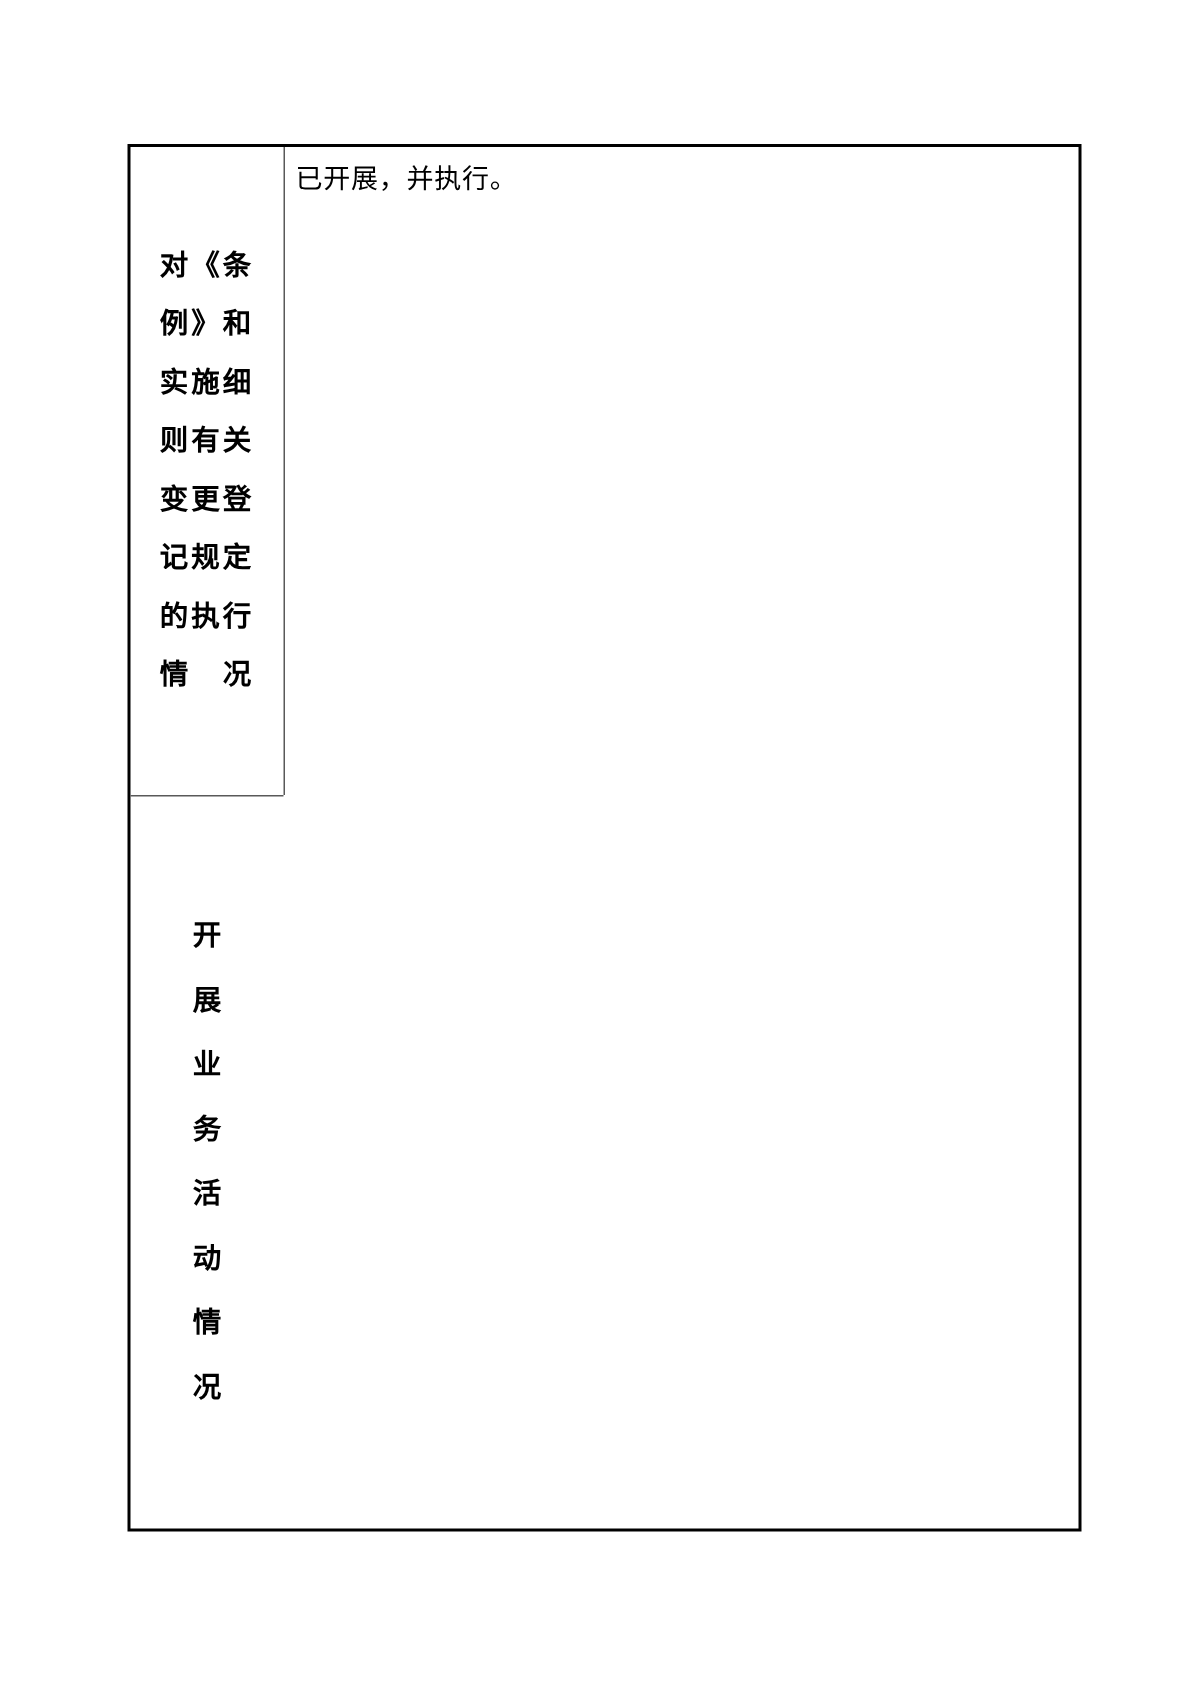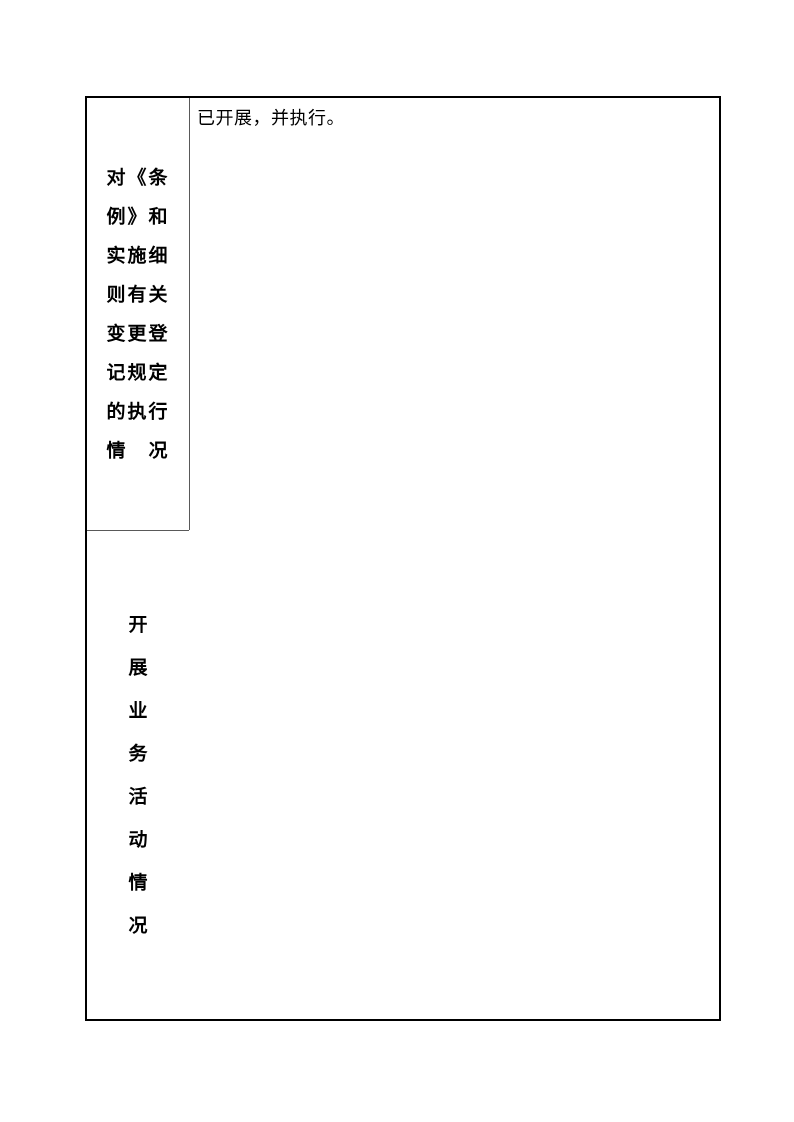--- a/index.html
+++ b/index.html
@@ -33,21 +33,20 @@
     box-sizing: border-box;
     overflow: hidden;
   }
   .content-cell {
     border-left: 1px solid #595959;
     font-size: 18px;
     line-height: 40px;
     padding: 1px 9px 2px 7px;
     text-align: justify;
     letter-spacing: 0.5px;
-    font-family: Liberation Mono, monospace;
   }
   .row2 {
     border-top: 1px solid #595959;
   }
   .label-cell {
     display: flex;
     align-items: center;
     justify-content: center;
   }
   .label-text {

